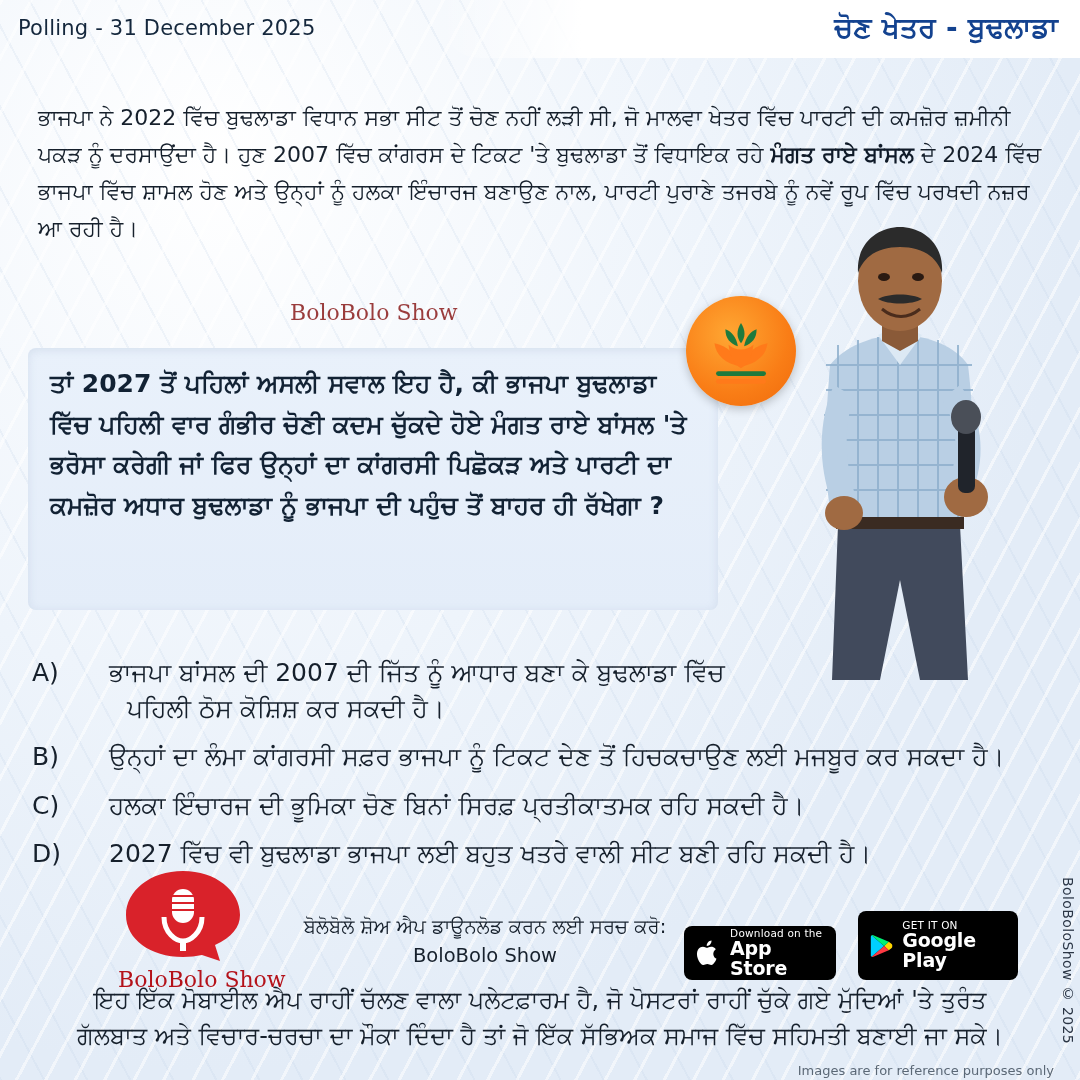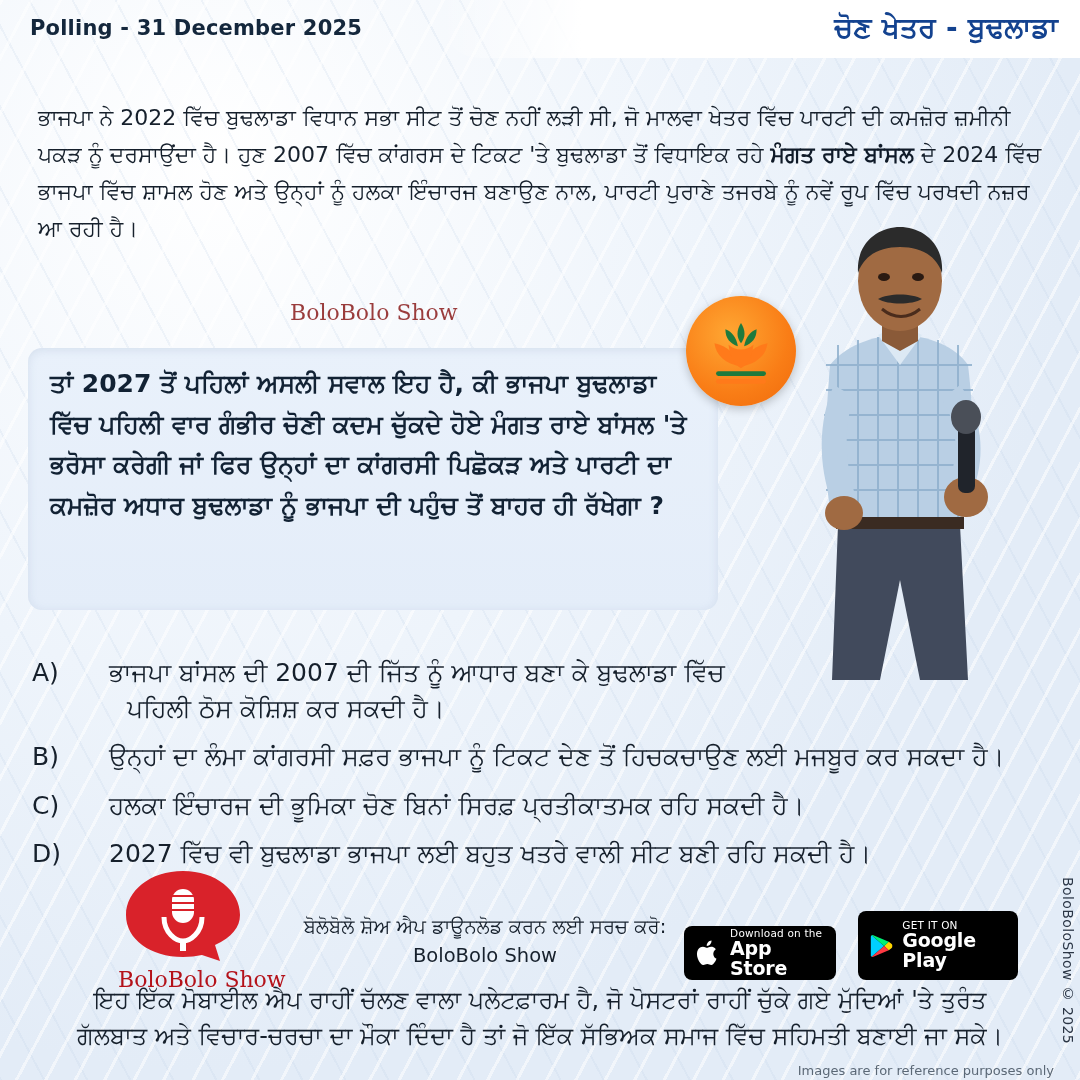--- a/index.html
+++ b/index.html
@@ -26,22 +26,22 @@
   }
   .topbar {
     position: absolute; top: 0; left: 0; right: 0; height: 58px;
   }
   .topbar-bg {
     position: absolute; right: 0; top: 0; width: 640px; height: 58px;
     background: linear-gradient(90deg, rgba(255,255,255,0) 0%, #ffffff 22%, #ffffff 100%);
     border-bottom-left-radius: 40px;
   }
   .polling-date {
-    position: absolute; left: 30px; top: 16px;
-    font-size: 21px; color: #14273c; letter-spacing: .2px; font-weight: bold;
+    position: absolute; left: 18px; top: 16px;
+    font-size: 21px; color: #14273c; letter-spacing: .2px;
   }
   .constituency {
     position: absolute; right: 22px; top: 11px;
     font-size: 28px; font-weight: bold; color: #13428f;
     letter-spacing: .3px;
   }
 
   .body-text {
     position: absolute; left: 38px; top: 100px; width: 1005px;
     font-size: 22px; line-height: 1.68; color: #16202c;
@@ -50,21 +50,21 @@
 
   .watermark-mid {
     position: absolute; left: 290px; top: 300px;
     font-family: "DejaVu Serif", "Liberation Serif", serif;
     font-size: 22px; color: #8a1b1b; opacity: .85;
   }
 
   .question-card {
     position: absolute; left: 28px; top: 348px; width: 690px; height: 262px;
     background: linear-gradient(180deg, #e9f1fb 0%, #e4edf9 100%);
-    border-radius: 14px;
+    border-radius: 8px;
     box-shadow: 0 2px 10px rgba(120,145,175,0.18) inset;
   }
   .question-text {
     position: absolute; left: 22px; top: 16px; right: 14px;
     font-size: 25px; line-height: 1.62; font-weight: bold; color: #122234;
   }
 
   .bjp-logo {
     position: absolute; left: 686px; top: 296px; width: 110px; height: 110px;
     border-radius: 50%;

